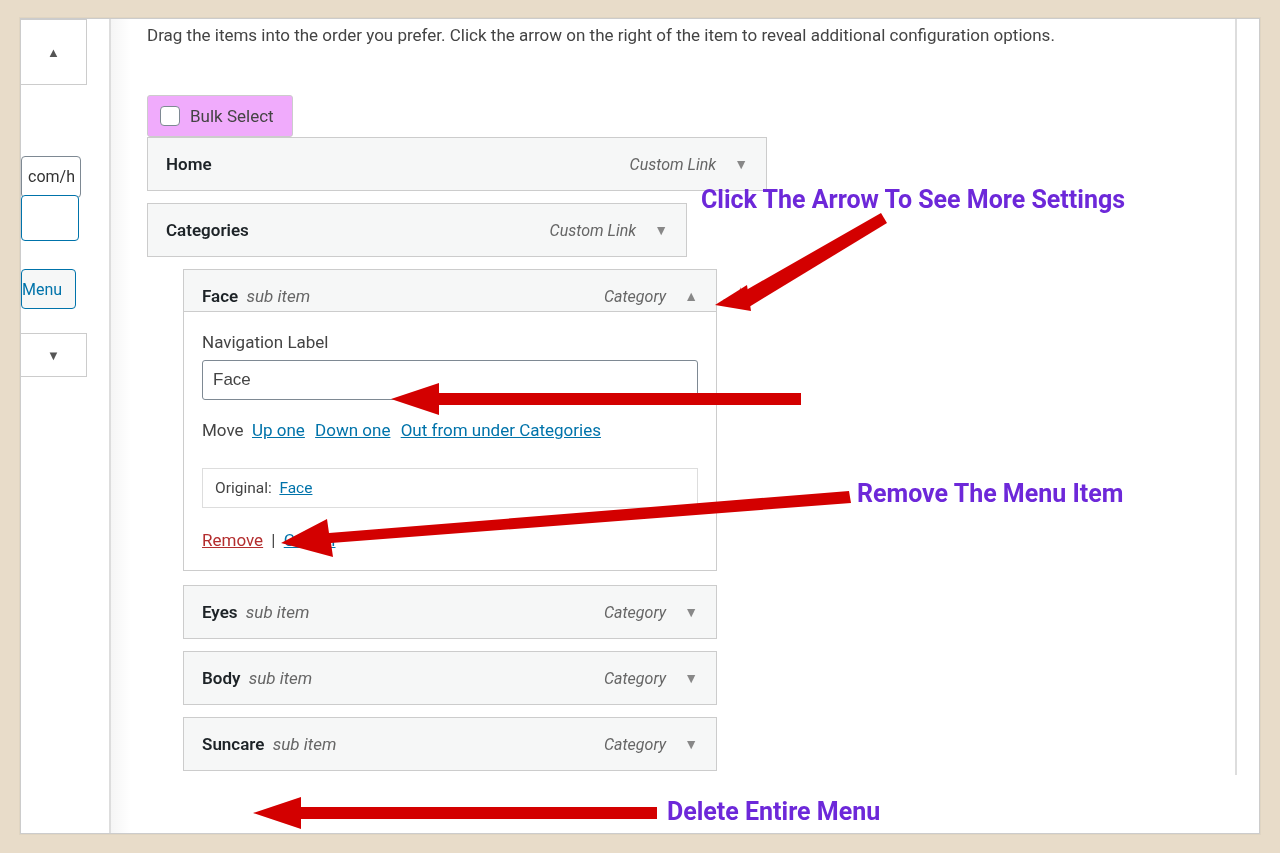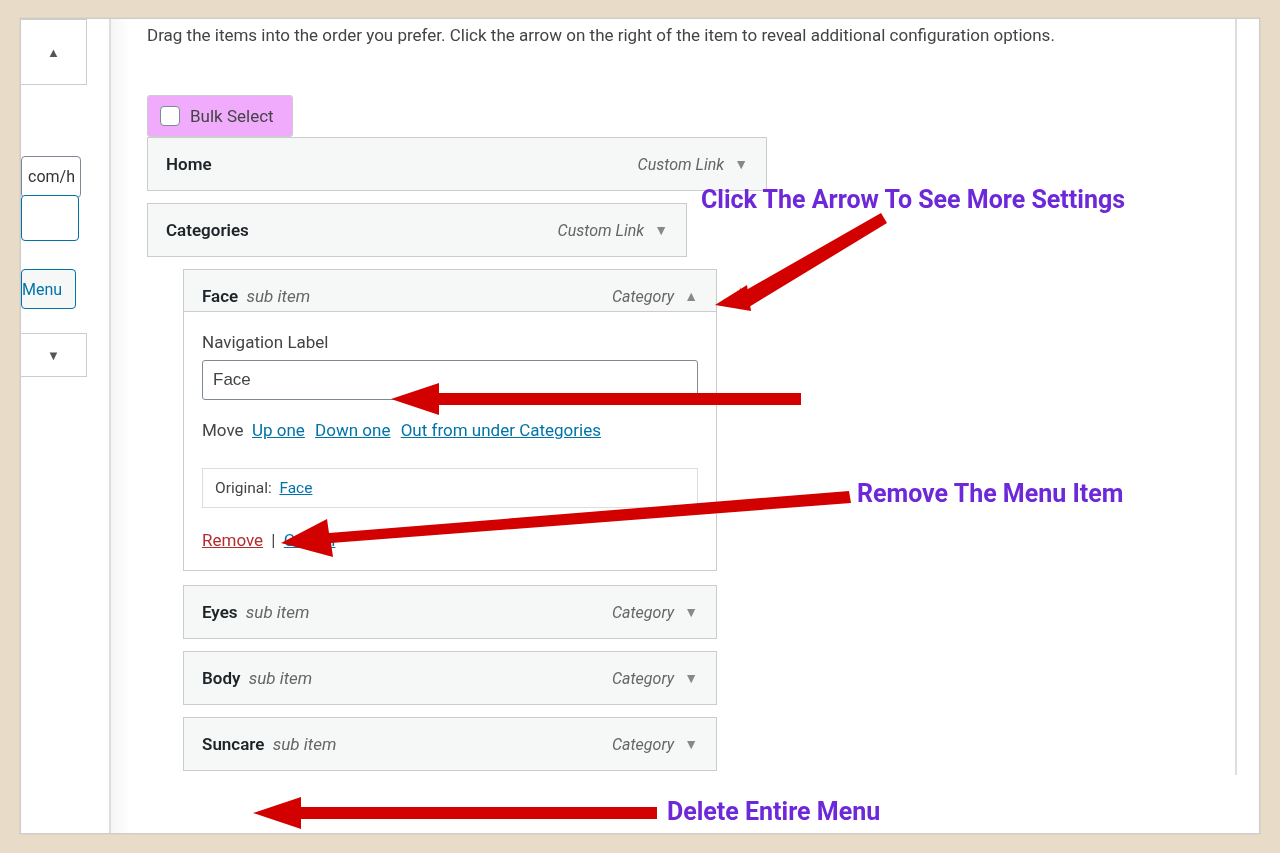--- a/index.html
+++ b/index.html
@@ -104,21 +104,21 @@
     border:1px solid #ccc; background:#f6f7f7;
     display:flex; align-items:center; justify-content:space-between;
     padding:0 18px; height:54px;
     margin-bottom:12px;
     font-size:17px;
     color:#1d2327;
   }
   .mi.sub { margin-left:36px; width:534px; }
   .mi .title { font-weight:600; color:#1d2327; }
   .mi .title .sub-label { font-weight:400; font-style:italic; color:#666; margin-left:4px; }
-  .mi .meta { display:flex; align-items:center; gap:10px; color:#666; font-size:16px; font-style:italic; }
+  .mi .meta { display:flex; align-items:center; gap:18px; color:#666; font-size:16px; font-style:italic; }
   .chev { font-style:normal; color:#888; font-size:14px; }
 
   
   .exp {
     border:1px solid #ccc; background:#fff;
     margin-left:36px; width:534px;
     margin-top:-12px;
     margin-bottom:14px;
     padding:20px 18px;
   }

